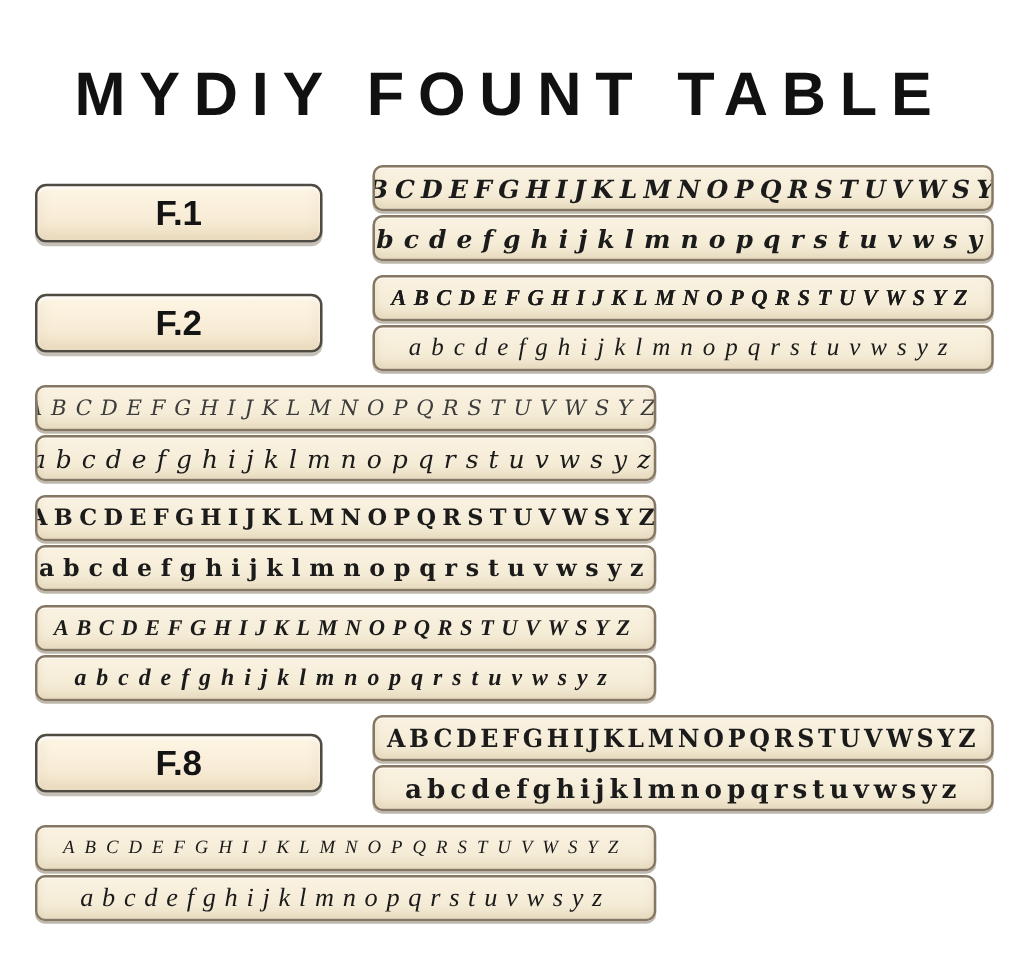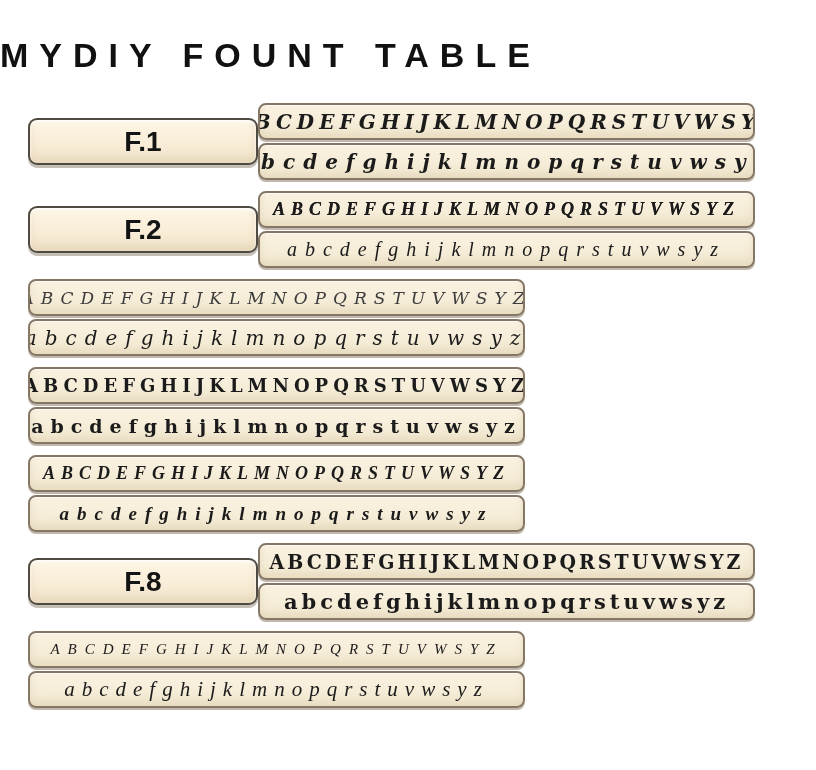--- a/index.html
+++ b/index.html
@@ -8,30 +8,30 @@
     --ink:#1b1b1b; --title:#111111; --page-bg:#ffffff;
   }
   *{margin:0;padding:0;box-sizing:border-box;}
   html,body{background:var(--page-bg);}
   .page{
     position:relative;width:816px;height:770px;margin:0 auto;
     background:var(--page-bg);overflow:hidden;
     font-family:"Liberation Sans",sans-serif;
   }
   .title{
-    margin-top:36px;text-align:left;
-    font-size:34px;font-weight:bold;letter-spacing:11px;
+    margin-top:48px;text-align:center;
+    font-size:49px;font-weight:bold;letter-spacing:11px;
     color:var(--title);white-space:nowrap;
     font-family:"Liberation Sans",sans-serif;
   }
   .table{
     margin-top:28px;display:flex;flex-direction:column;gap:11px;
     padding-left:28px;
   }
-  .row{display:flex;align-items:center;height:77px;}
+  .row{display:flex;align-items:center;gap:40px;height:77px;}
   .stamp-label{
     width:230px;height:47px;flex:0 0 auto;
     display:flex;align-items:center;justify-content:center;
     background:linear-gradient(180deg,#fdf5e4 0%,#f9edd8 55%,#f3e6cc 100%);
     border:2px solid var(--btn-border);border-radius:9px;
     box-shadow:0 3px 0 rgba(110,95,70,.40), inset 0 2px 3px rgba(255,255,255,.9), inset 0 -6px 10px rgba(205,185,150,.30);
     font-size:28px;font-weight:bold;color:#141414;cursor:pointer;
     font-family:"Liberation Sans",sans-serif;
   }
   .samples{display:flex;flex-direction:column;gap:3px;}

